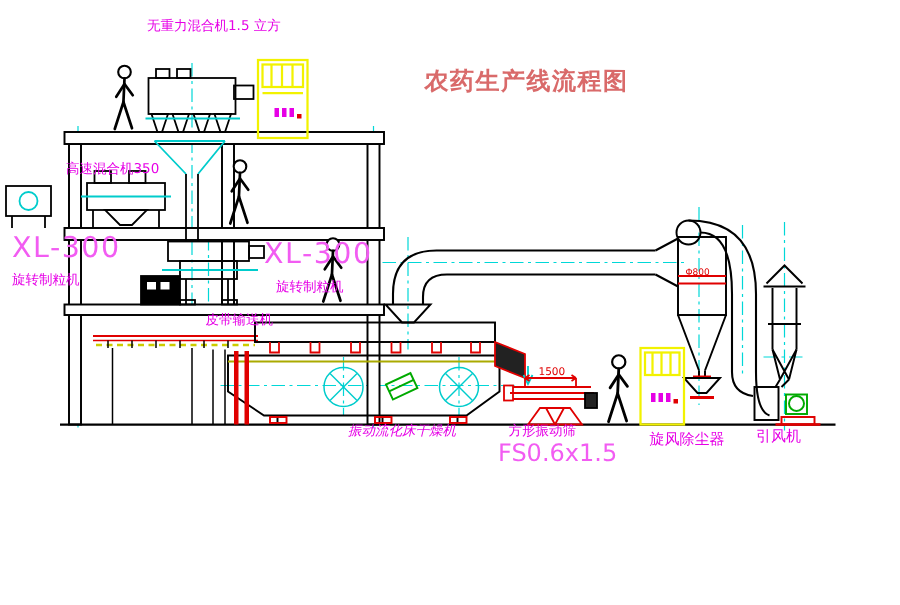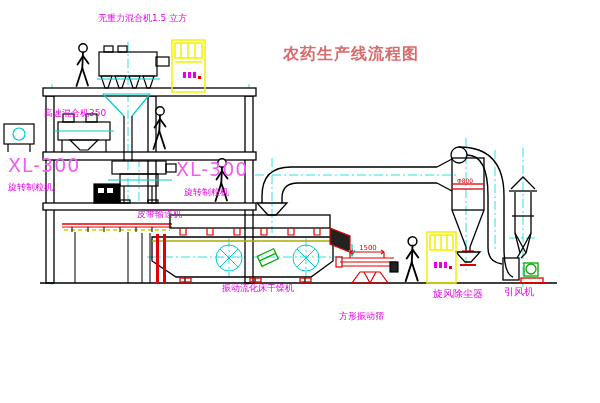--- a/index.html
+++ b/index.html
@@ -269,20 +269,21 @@
 <div class="lbl" style="left:44px;top:109px;">高速混合机350</div>
 
 <div class="lbl lbl-big" style="left:8px;top:156px;">XL-300</div>
 <div class="lbl" style="left:8px;top:183px;">旋转制粒机</div>
 
 <div class="lbl lbl-big" style="left:176px;top:160px;">XL-300</div>
 <div class="lbl" style="left:184px;top:188px;">旋转制粒机</div>
 
 <div class="lbl" style="left:137px;top:210px;">皮带输送机</div>
 
-<div class="lbl" style="left:222px;top:284px;">振动流化床干燥机</div>
-
-<div class="lbl" style="left:339px;top:284px;margin-top:28px;">方形振动筛</div>
+<div class="lbl" style="left:232px;top:284px;font-style:italic;">振动流化床干燥机</div>
+
+<div class="lbl" style="left:339px;top:284px;">方形振动筛</div>
+<div class="lbl lbl-model" style="left:332px;top:294px;">FS0.6x1.5</div>
 
 <div class="lbl lbl-md" style="left:433px;top:289px;">旋风除尘器</div>
 <div class="lbl lbl-md" style="left:504px;top:287px;">引风机</div>
 
 </div>
 
 </body></html>

